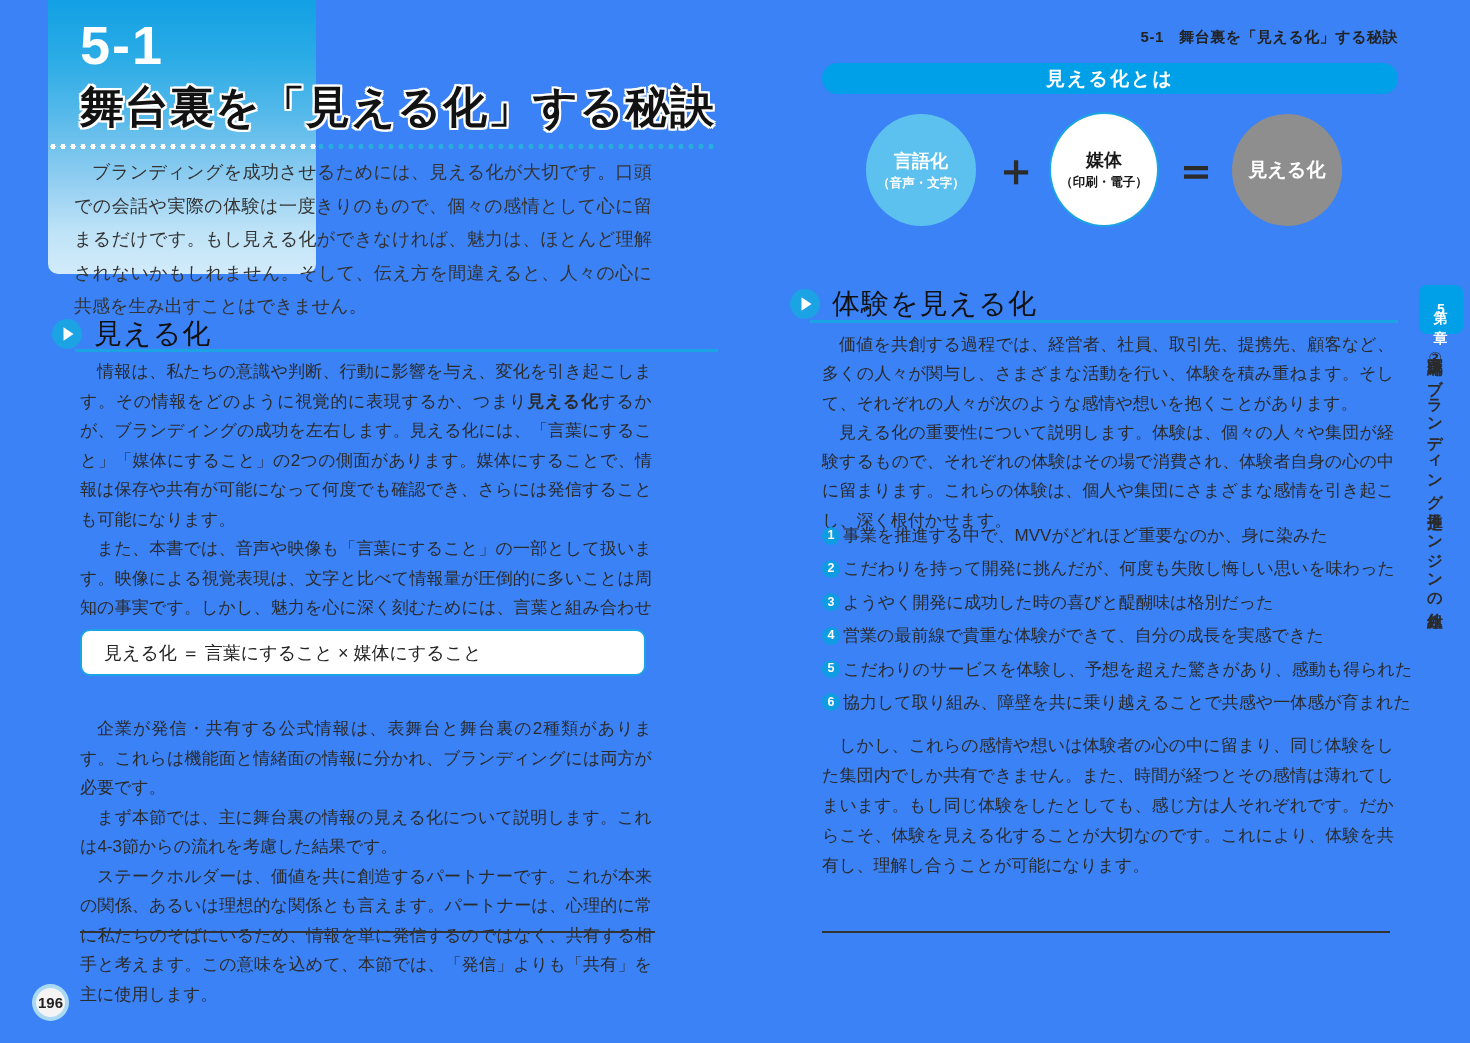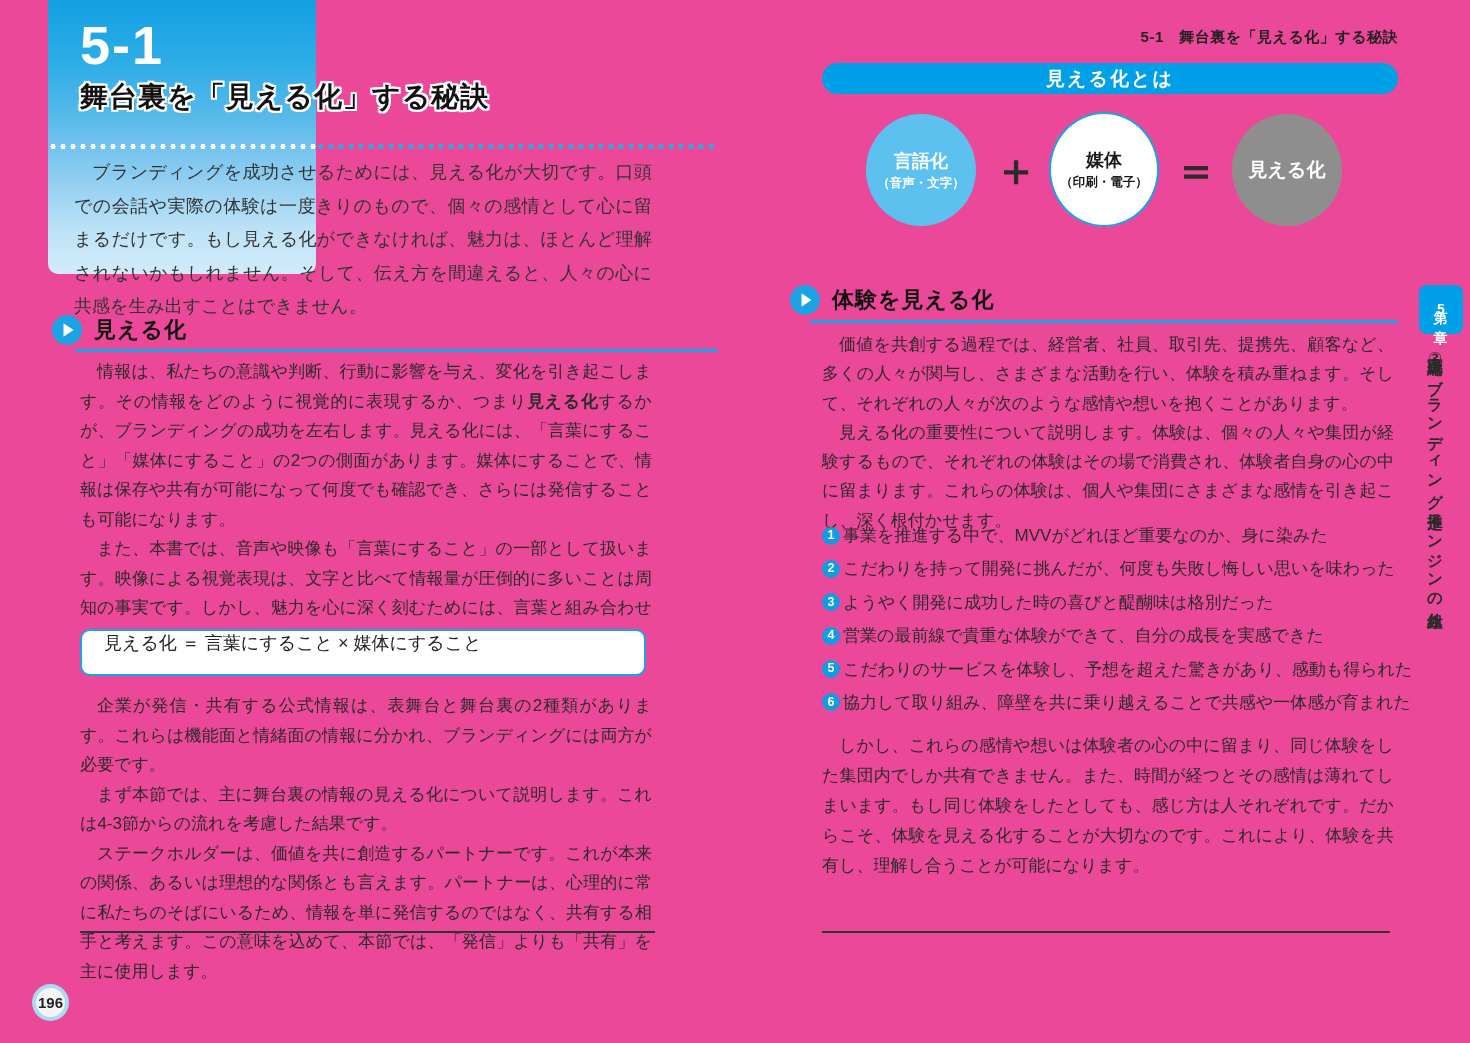--- a/index.html
+++ b/index.html
@@ -1,58 +1,58 @@
 <!DOCTYPE html>
 <html><head>
 <meta charset="utf-8">
 <style>
   * { margin: 0; padding: 0; box-sizing: border-box; }
   html, body { width: 1470px; height: 1043px; background: #ffffff; overflow: hidden; }
   body { font-family: "Liberation Sans", "DejaVu Sans", sans-serif; color: #2b2b2b; }
-  #canvas { position: relative; width: 1470px; height: 1043px; background: #ec4899; }
+  #canvas { position: relative; width: 1470px; height: 1043px; background: #3b82f6; }
 
   
   .header-block {
     position: absolute; left: 48px; top: 0; width: 268px; height: 274px;
     background: linear-gradient(180deg, #12a0e4 0%, #2cace6 22%, #56b9ea 42%, #8fcdf1 65%, #bfe3f7 85%, #d2ebfa 100%);
     border-radius: 0 0 10px 10px;
   }
   .section-number {
     position: absolute; left: 80px; top: 14px;
     font-size: 54px; font-weight: 800; color: #ffffff; letter-spacing: 2px;
   }
   .chapter-title {
     position: absolute; left: 80px; top: 78px; white-space: nowrap;
-    font-size: 28px; font-weight: 800; color: #121212; letter-spacing: 1px;
+    font-size: 44px; font-weight: 800; color: #121212; letter-spacing: 1px;
     text-shadow: -2px -2px 0 #fff, 2px -2px 0 #fff, -2px 2px 0 #fff, 2px 2px 0 #fff,
                  0 -2px 0 #fff, 0 2px 0 #fff, -2px 0 0 #fff, 2px 0 0 #fff;
   }
   .dots { position: absolute; top: 143px; height: 7px; background-repeat: repeat-x; background-size: 10px 7px; }
   .dots-white { left: 48px; width: 268px;
     background-image: radial-gradient(circle 2.6px at 5px 3.5px, #ffffff 98%, transparent 100%); }
   .dots-blue { left: 316px; width: 402px;
     background-image: radial-gradient(circle 2.6px at 5px 3.5px, #29abe2 98%, transparent 100%); }
   .intro {
     position: absolute; left: 74px; top: 156px; width: 578px;
     font-size: 18px; line-height: 33.5px; color: #333; text-align: justify; text-indent: 1em;
   }
 
   .heading-row { position: absolute; display: flex; align-items: center; gap: 12px; }
   .heading-row .icon { width: 30px; height: 30px; flex: none; display: block; }
-  .heading-label { font-size: 22px; font-weight: 700; color: #111; letter-spacing: 1px; }
+  .heading-label { font-size: 28px; font-weight: 400; color: #111; letter-spacing: 1px; }
   .heading-underline { position: absolute; height: 2.5px; background: #1ba3e3; }
 
   .bodytext { position: absolute; font-size: 17px; line-height: 29.5px; color: #2b2b2b; text-align: justify; }
   .bodytext p { text-indent: 1em; }
   .bodytext b { font-weight: 800; }
 
   .formula-box {
     position: absolute; left: 80px; top: 629px; width: 566px; height: 47px;
     border: 2.5px solid #1ba3e3; border-radius: 10px;
-    display: flex; align-items: flex-start; padding-left: 22px;
+    display: flex; align-items: center; padding-left: 22px;
     font-size: 18px; color: #222; background: #fff;
   }
   .footer-rule { position: absolute; top: 931px; height: 1.5px; background: #333; }
   .rule-left { left: 80px; width: 575px; }
   .rule-right { left: 822px; width: 568px; }
 
   .page-badge {
     position: absolute; width: 37px; height: 37px; border-radius: 50%;
     background: #a9d9f3; display: flex; align-items: center; justify-content: center;
   }
@@ -136,21 +136,21 @@
 
   <div class="bodytext" style="left:80px; top:357px; width:572px;">
     <p><span>情報は、私たちの意識や判断、行動に影響を与え、変化を引き起こします。その情報をどのように視覚的に表現するか、つまり</span><b>見える化</b><span>するかが、ブランディングの成功を左右します。見える化には、「言葉にすること」「媒体にすること」の2つの側面があります。媒体にすることで、情報は保存や共有が可能になって何度でも確認でき、さらには発信することも可能になります。</span></p>
     <p>また、本書では、音声や映像も「言葉にすること」の一部として扱います。映像による視覚表現は、文字と比べて情報量が圧倒的に多いことは周知の事実です。しかし、魅力を心に深く刻むためには、言葉と組み合わせることが大切です。そのため、本書では下記を基本としています。</p>
   </div>
 
   <div class="formula-box">
     <span>見える化 ＝ 言葉にすること × 媒体にすること</span>
   </div>
 
-  <div class="bodytext" style="left:80px; top:691px; width:572px;">
+  <div class="bodytext" style="left:80px; top:714px; width:572px;">
     <p>企業が発信・共有する公式情報は、表舞台と舞台裏の2種類があります。これらは機能面と情緒面の情報に分かれ、ブランディングには両方が必要です。</p>
     <p>まず本節では、主に舞台裏の情報の見える化について説明します。これは4-3節からの流れを考慮した結果です。</p>
     <p>ステークホルダーは、価値を共に創造するパートナーです。これが本来の関係、あるいは理想的な関係とも言えます。パートナーは、心理的に常に私たちのそばにいるため、情報を単に発信するのではなく、共有する相手と考えます。この意味を込めて、本節では、「発信」よりも「共有」を主に使用します。</p>
   </div>
 
   <div class="footer-rule rule-left"></div>
   <div class="page-badge" style="left:32px; top:984px;">
     <div class="inner">196</div>
   </div>
 

